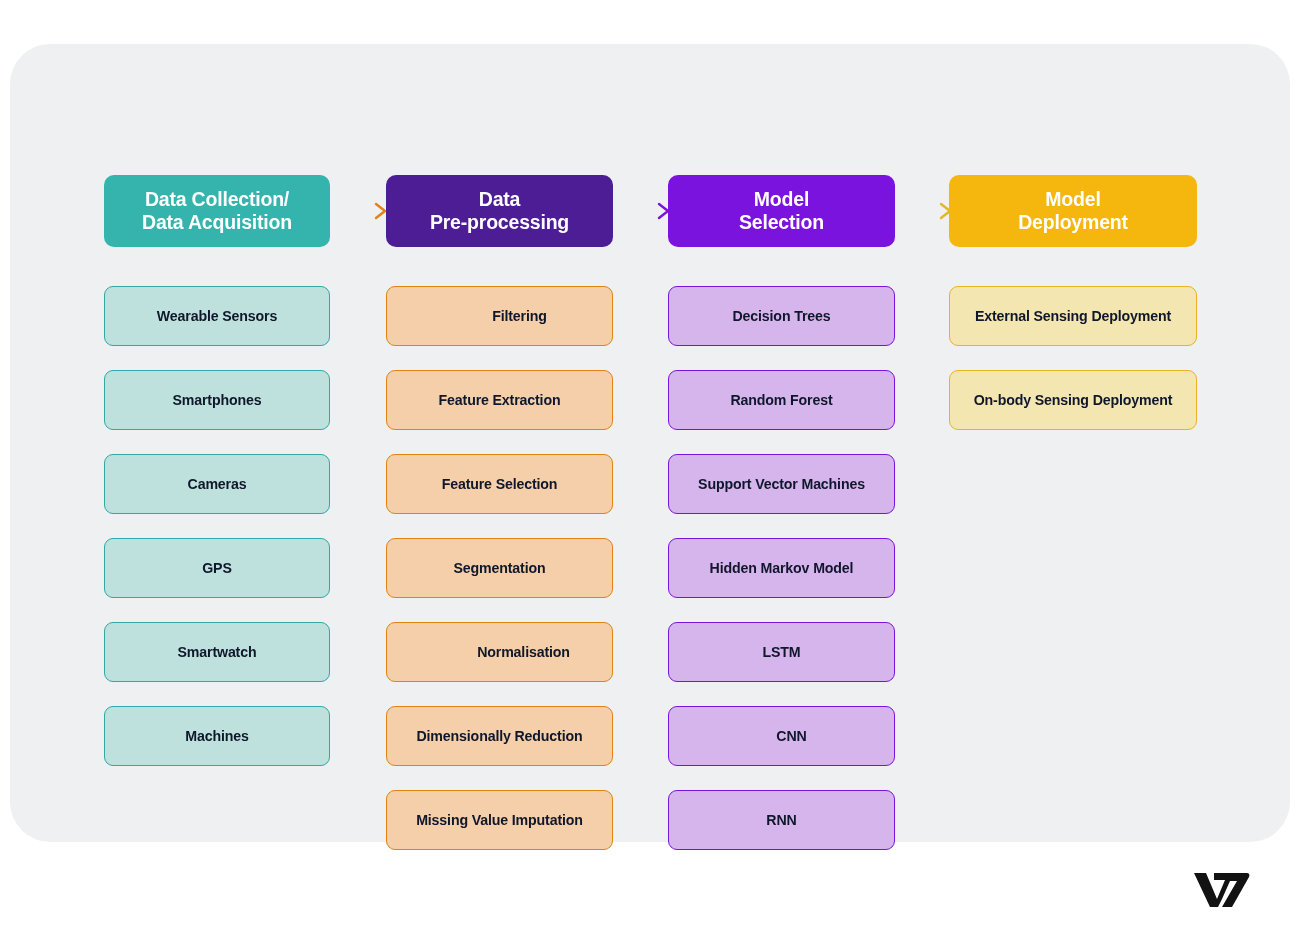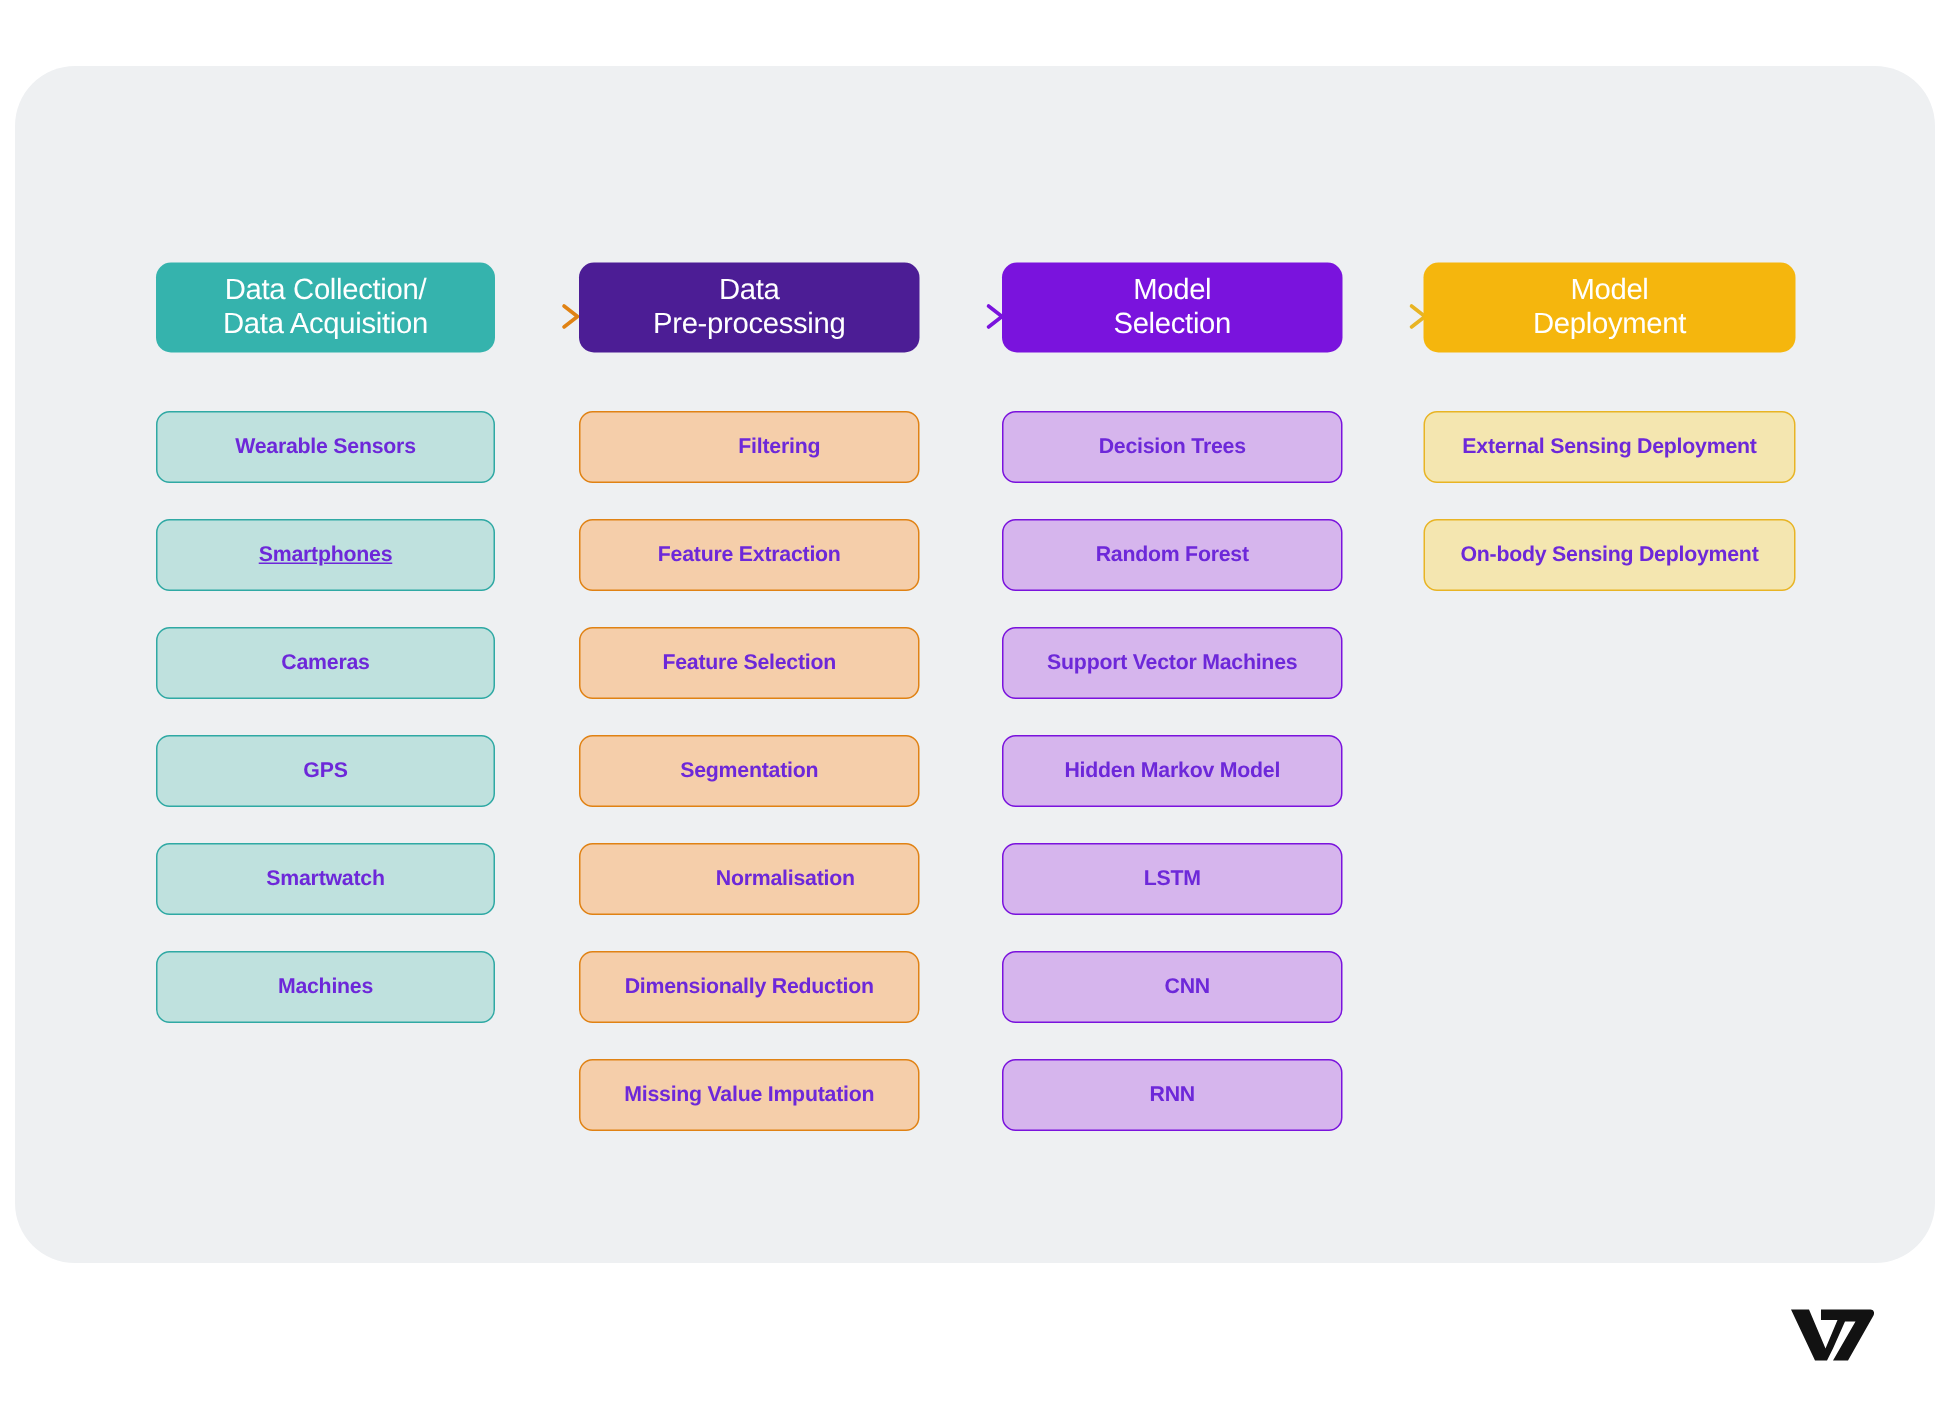--- a/index.html
+++ b/index.html
@@ -36,52 +36,52 @@
     top: 175px;
   }
 
   .col-0 { left: 104px;  width: 226px; }
   .col-1 { left: 386px;  width: 227px; }
   .col-2 { left: 668px;  width: 227px; }
   .col-3 { left: 949px;  width: 248px; }
 
   
   .header-box {
-    height: 60px;
+    height: 72px;
     border-radius: 10px;
     display: flex;
     align-items: center;
     justify-content: center;
     text-align: center;
     color: #ffffff;
     font-size: 19.5px;
-    font-weight: normal;
+    font-weight: bold;
     line-height: 1.16;
     letter-spacing: -0.2px;
     white-space: pre-line;
   }
 
   
   .items {
     margin-top: 39px;
     display: flex;
     flex-direction: column;
     gap: 24px;
   }
 
   .item-box {
-    height: 48px;
+    height: 60px;
     border-radius: 9px;
     border-width: 1.6px;
     border-style: solid;
     display: flex;
     align-items: center;
     justify-content: center;
     text-align: center;
-    color: #6d28d9;
+    color: #0f172a;
     font-size: 14.2px;
     font-weight: bold;
     letter-spacing: -0.15px;
   }
 
   
   .arrow {
     position: absolute;
     top: 196px;
     height: 30px;
@@ -138,21 +138,21 @@
     </defs>
     <line x1="0" y1="15" x2="56" y2="15" stroke="url(#ag2)" stroke-width="2"></line>
     <polyline points="48,8 57,15 48,22" fill="none" stroke="#e8b424" stroke-width="2.4" stroke-linecap="round" stroke-linejoin="round"></polyline>
   </svg>
 
   <div class="column col-0">
     <div class="header-box" style="background: rgb(53, 179, 173);">Data Collection/
 Data Acquisition</div>
     <div class="items">
         <div class="item-box" style="background: rgb(191, 225, 222); border-color: rgb(47, 169, 164);">Wearable Sensors</div>
-        <div class="item-box" style="background: rgb(191, 225, 222); border-color: rgb(47, 169, 164); text-decoration: underline;">Smartphones</div>
+        <div class="item-box" style="background: rgb(191, 225, 222); border-color: rgb(47, 169, 164);">Smartphones</div>
         <div class="item-box" style="background: rgb(191, 225, 222); border-color: rgb(47, 169, 164);">Cameras</div>
         <div class="item-box" style="background: rgb(191, 225, 222); border-color: rgb(47, 169, 164);">GPS</div>
         <div class="item-box" style="background: rgb(191, 225, 222); border-color: rgb(47, 169, 164);">Smartwatch</div>
         <div class="item-box" style="background: rgb(191, 225, 222); border-color: rgb(47, 169, 164);">Machines</div>
       </div>
   </div>
 
   <div class="column col-1">
     <div class="header-box" style="background: #4c1d95;">Data
 Pre-processing</div>

